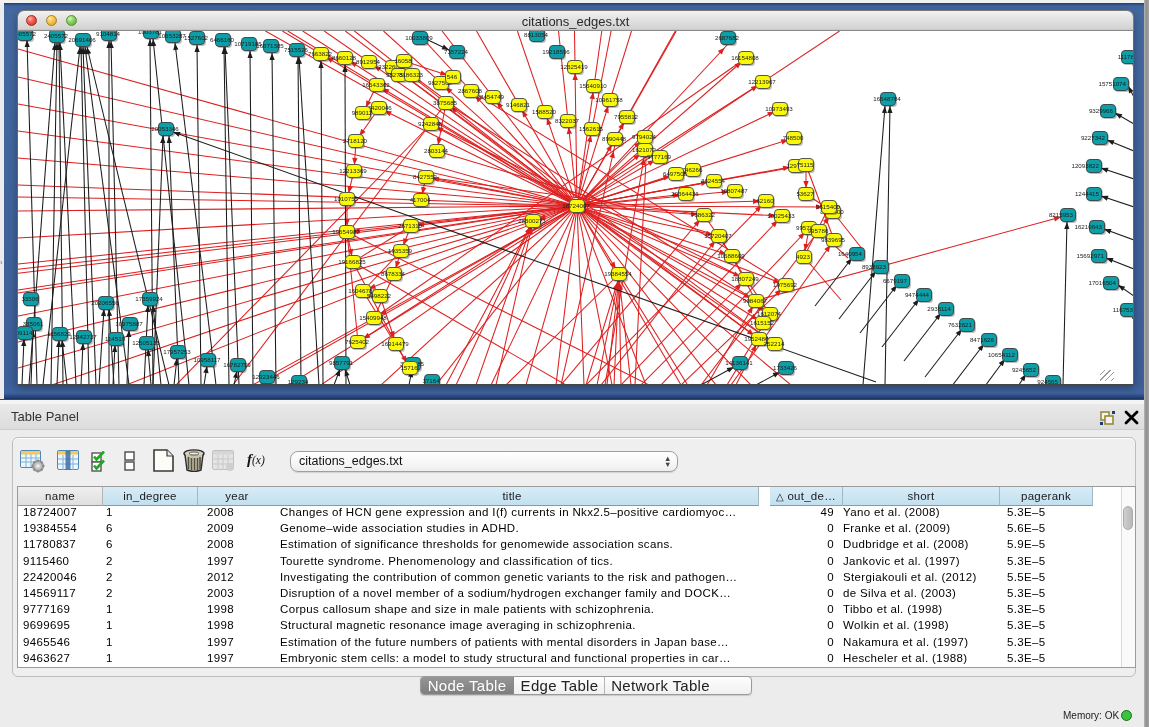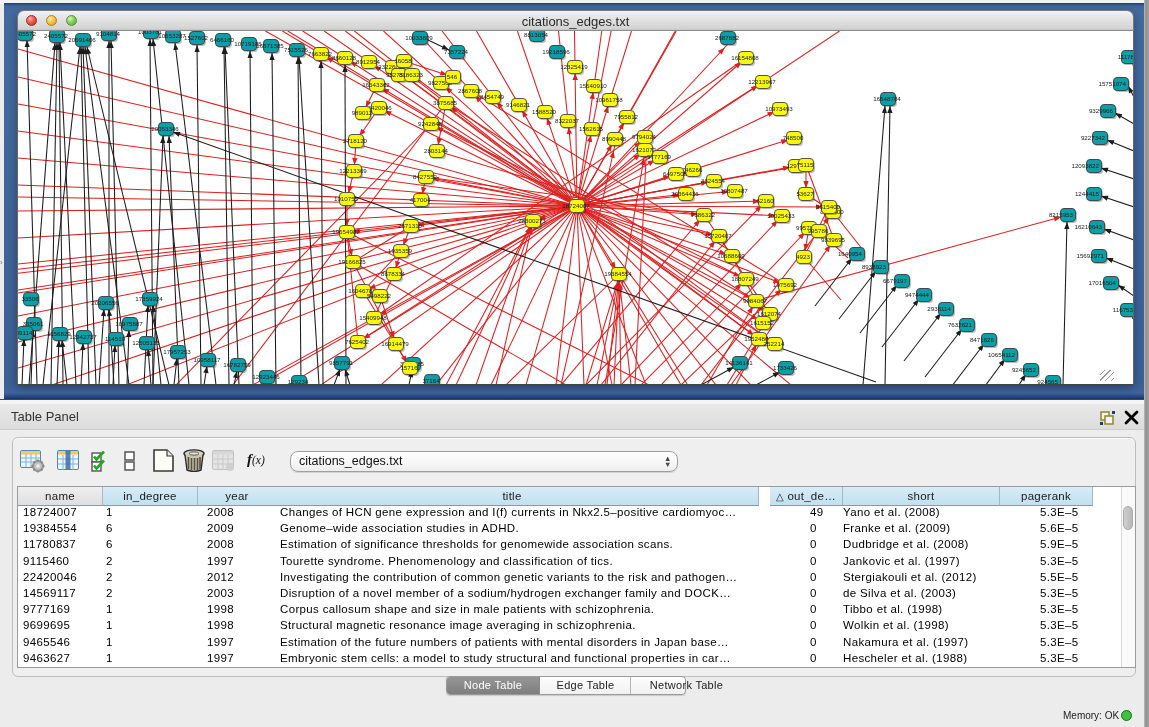--- a/index.html
+++ b/index.html
@@ -53,29 +53,29 @@
 #h3 { left:266px; width:493px; }
 #h4 { left:770px; width:73px; }
 #h5 { left:843px; width:157px; }
 #h6 { left:1000px; width:93px; }
 .trow { position:absolute; left:18px; width:1100px; height:16px; font-size:11.5px; color:#000; letter-spacing:0.35px; }
 .trow span { position:absolute; top:1px; white-space:nowrap; overflow:hidden; }
 .c0 { left:5px; width:80px; }
 .c1 { left:88px; width:90px; }
 .c2 { left:189px; width:75px; }
 .c3 { left:262px; width:492px; }
-.c4 { left:792px; width:70px; }
+.c4 { left:746px; width:70px;text-align:right; }
 .c5 { left:825px; width:157px; text-align:left; }
-.c6 { left:1022px; width:90px; }
+.c6 { left:989px; width:90px; }
 #sbtrack { left:1121px; top:487px; width:14px; height:180px; background:#fafafa; border-left:1px solid #d9d9d9; }
 #sbthumb { left:1123px; top:506px; width:10px; height:24px; background:linear-gradient(90deg,#cfcfcf,#b8b8b8); border:1px solid #ababab; border-radius:5px; }
 
 
-#tabs { left:446px; top:676px; width:240px; height:19px; border:1px solid #9a9a9a; border-radius:4px;
-  background:linear-gradient(180deg,#fefefe,#f0f0f0); font-size:11px; color:#222; letter-spacing:0.3px;
+#tabs { left:420px; top:676px; width:332px; height:19px; border:1px solid #9a9a9a; border-radius:4px;
+  background:linear-gradient(180deg,#fefefe,#f0f0f0); font-size:15px; color:#222; letter-spacing:0.3px;
   box-shadow:0 1px 1px rgba(0,0,0,0.15);}
 .tab { position:absolute; top:0; height:17px; line-height:17px; text-align:center; }
 #tab1 { left:0; width:93px; background:linear-gradient(180deg,#969696,#7e7e7e); color:#fff; border-radius:3px 0 0 3px; border-right:1px solid #8a8a8a;}
 #tab2 { left:94px; width:90px; border-right:1px solid #b5b5b5; }
 #tab3 { left:185px; width:109px; }
 
 #memtxt { left:1063px; top:710px; font-size:10px; color:#222; }
 #memdot { left:1121px; top:710px; width:11px; height:11px; border-radius:50%; background:#38c43c; border:1px solid #1e6b20; }
 </style></head>
 <body>

